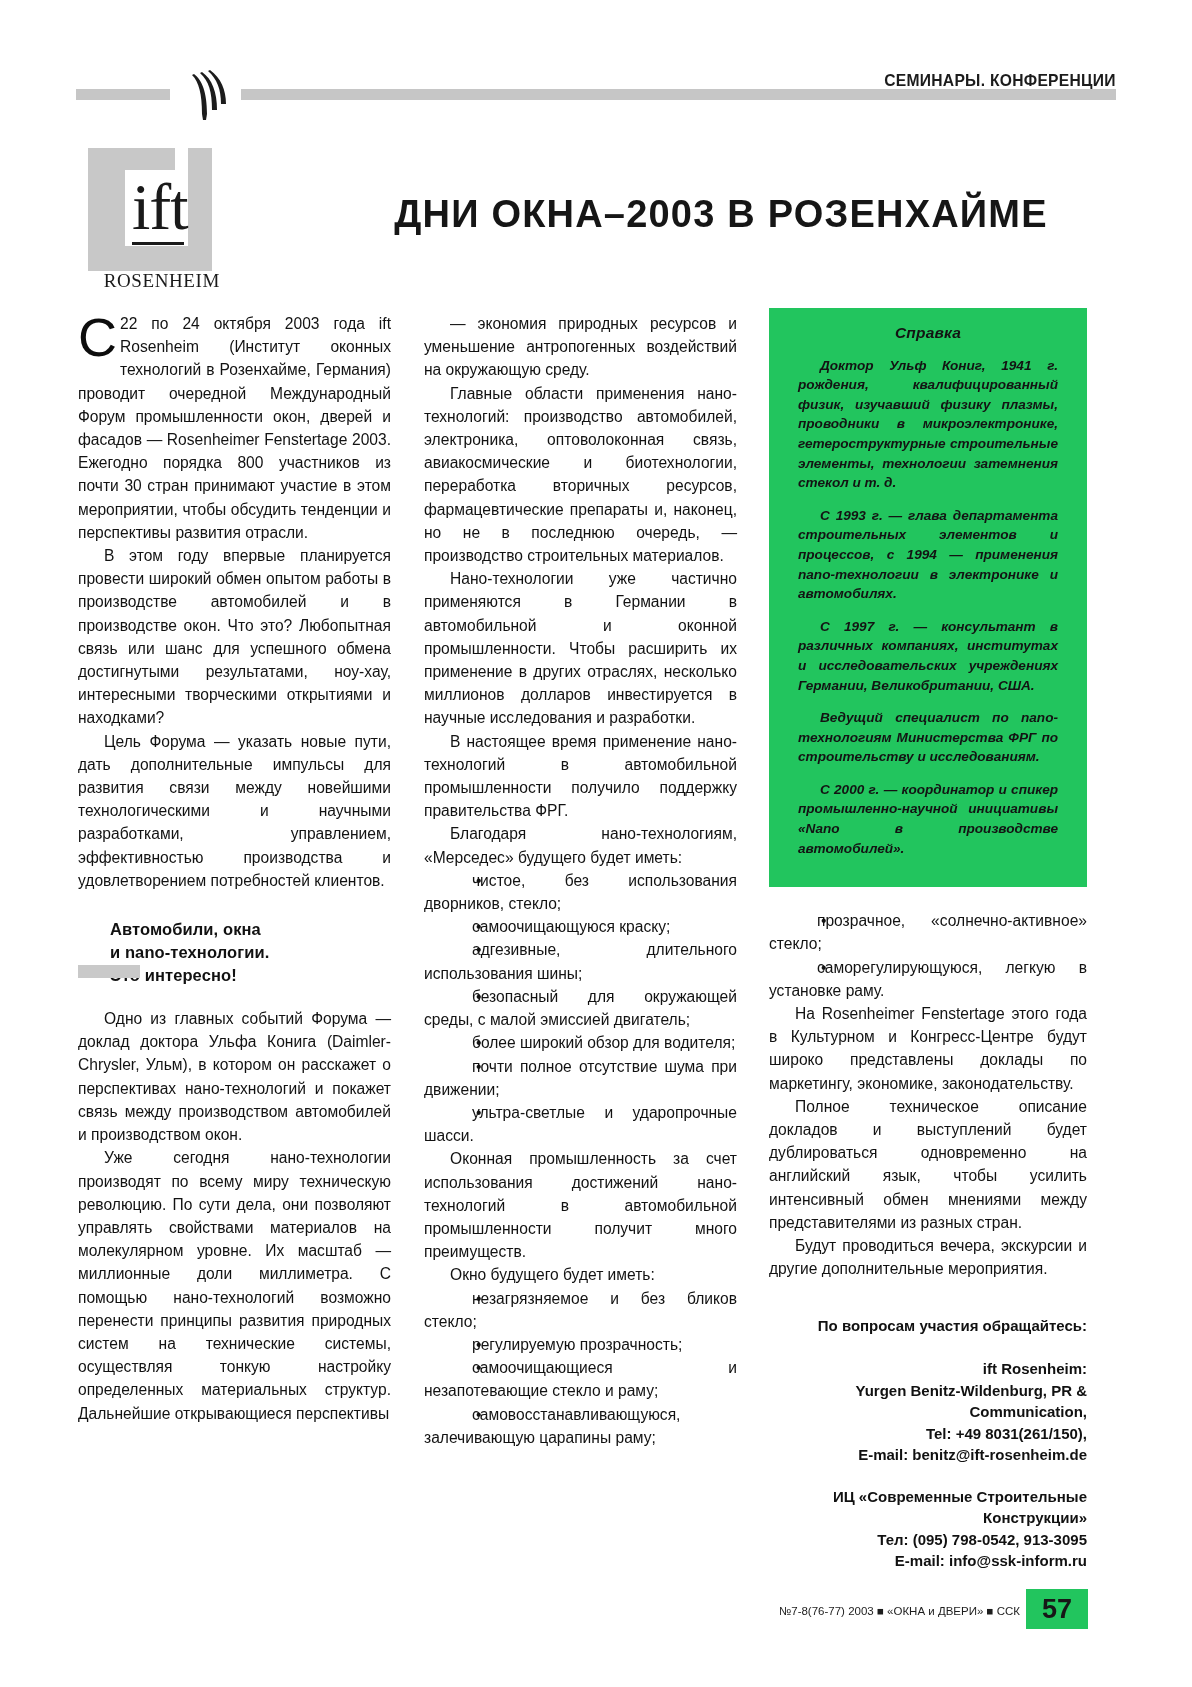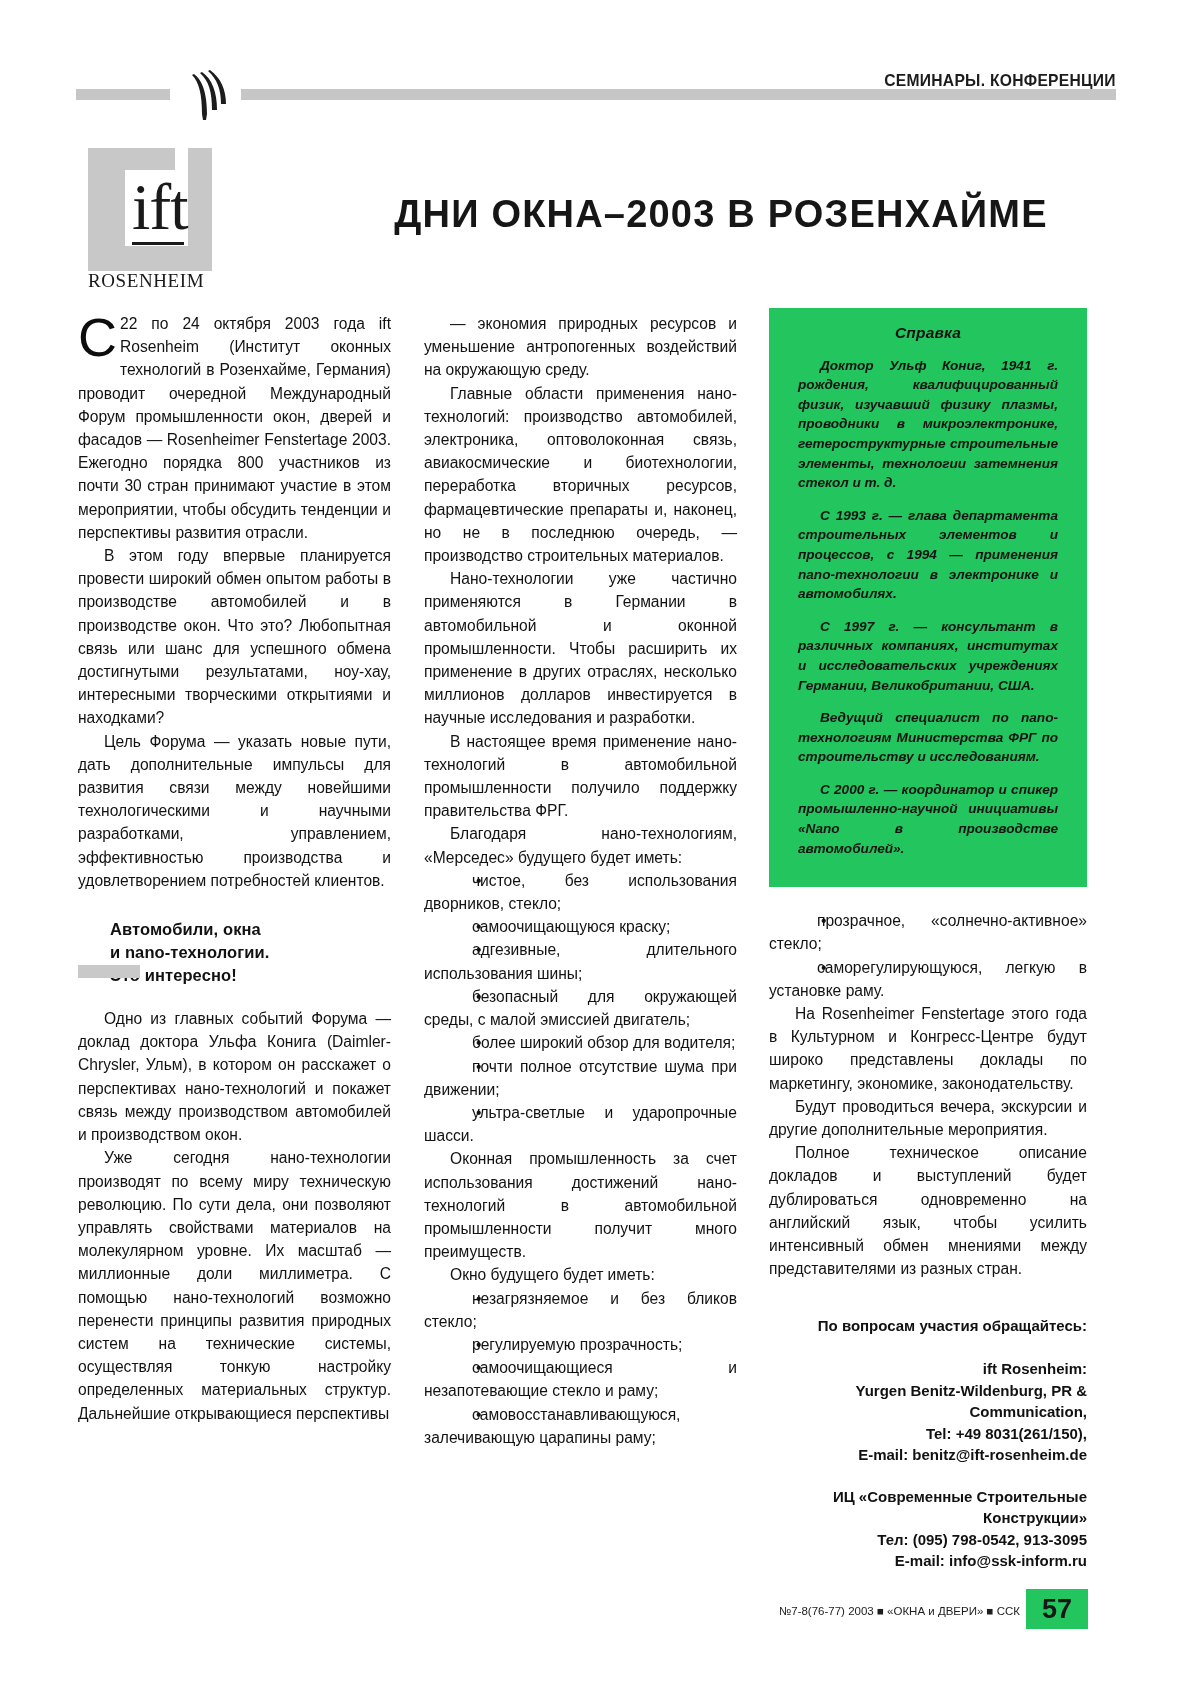--- a/index.html
+++ b/index.html
@@ -109,21 +109,21 @@
     top: 94px;
     width: 52px;
     height: 3px;
     background: #1a1a1a;
   }
   .ift-word {
     position: absolute;
     left: 0;
     top: 122px;
     width: 132px;
-    text-align: left;
+    text-align: right;
     font-family: "Liberation Serif", serif;
     font-size: 19px;
     letter-spacing: 0.6px;
     color: #1a1a1a;
   }
   .article-title {
     position: absolute;
     left: 250px;
     top: 20px;
     width: 790px;
@@ -353,22 +353,22 @@
       <p>С 1993 г. — глава департамента строительных элементов и процессов, с 1994 — применения nano-технологии в электронике и автомобилях.</p>
       <p>С 1997 г. — консультант в различных компаниях, институтах и исследовательских учреждениях Германии, Великобритании, США.</p>
       <p>Ведущий специалист по nano-технологиям Министерства ФРГ по строительству и исследованиям.</p>
       <p>С 2000 г. — координатор и спикер промышленно-научной инициативы «Nano в производстве автомобилей».</p>
     </div>
 
     <p class="bullet"><span class="bdot">•</span><span>прозрачное, «солнечно-активное» стекло;</span></p>
     <p class="bullet"><span class="bdot">•</span><span>саморегулирующуюся, легкую в установке раму.</span></p>
 
     <p>На Rosenheimer Fenstertage этого года в Культурном и Конгресс-Центре будут широко представлены доклады по маркетингу, экономике, законодательству.</p>
+    <p>Полное техническое описание докладов и выступлений будет дублироваться одновременно на английский язык, чтобы усилить интенсивный обмен мнениями между представителями из разных стран.</p>
     <p>Будут проводиться вечера, экскурсии и другие дополнительные мероприятия.</p>
-    <p>Полное техническое описание докладов и выступлений будет дублироваться одновременно на английский язык, чтобы усилить интенсивный обмен мнениями между представителями из разных стран.</p>
 
     <div class="contacts">
       <div class="lead">По вопросам участия обращайтесь:</div>
       <div class="blk">
         <div>ift Rosenheim:</div>
         <div>Yurgen Benitz-Wildenburg, PR &amp;</div>
         <div>Communication,</div>
         <div>Tel: +49 8031(261/150),</div>
         <div>E-mail: benitz@ift-rosenheim.de</div>
       </div>

